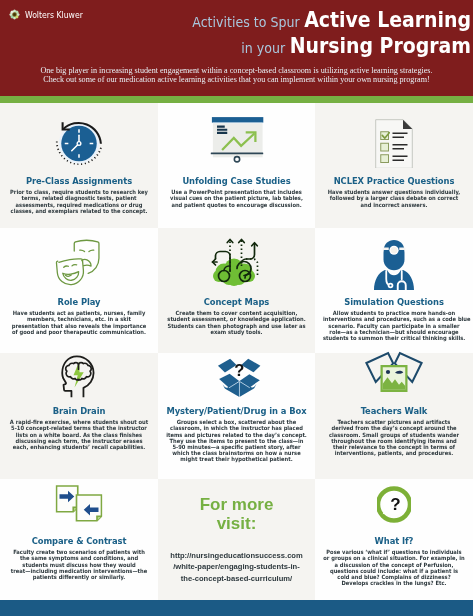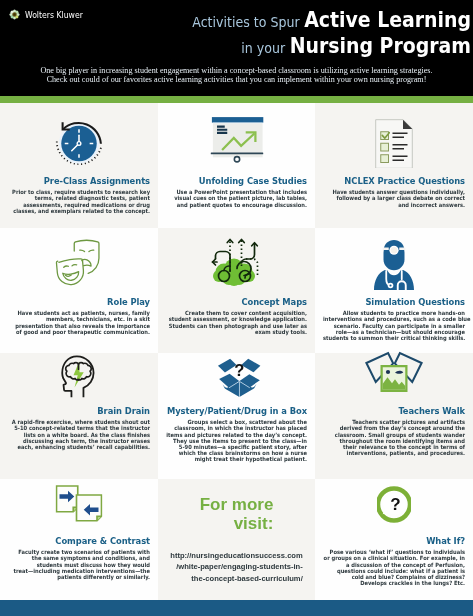--- a/index.html
+++ b/index.html
@@ -1,35 +1,35 @@
 <!DOCTYPE html>
 <html><head>
 <meta charset="utf-8">
 <style>
   html,body{margin:0;padding:0;}
   body{width:473px;height:616px;overflow:hidden;background:#ffffff;
        font-family:"Liberation Sans",sans-serif;-webkit-font-smoothing:antialiased;}
   .page{position:relative;width:473px;height:616px;}
   
-  .header{position:absolute;left:0;top:0;width:473px;height:96px;background:#000000;}
+  .header{position:absolute;left:0;top:0;width:473px;height:96px;background:#7f1d1d;}
   .logo{position:absolute;left:9px;top:9px;display:flex;align-items:center;gap:5px;}
   .logo-text{color:#ffffff;font-size:8.6px;letter-spacing:0px;font-family:"DejaVu Sans Condensed","DejaVu Sans",sans-serif;}
   .title{position:absolute;right:2px;top:9px;text-align:right;
          font-family:"DejaVu Sans Condensed","DejaVu Sans",sans-serif;}
   .t-line{white-space:nowrap;line-height:23.5px;}
   .t-light{color:#a9c7dd;font-size:14px;font-weight:400;}
   .t-bold{color:#ffffff;font-size:21px;font-weight:700;}
   .subtitle{position:absolute;left:0;right:0;top:65.5px;text-align:center;color:#e8f0f6;
             font-family:Liberation Serif, serif;
             font-size:8.13px;line-height:9.8px;font-weight:400;}
   .greenbar{position:absolute;left:0;top:96px;width:473px;height:7px;background:#76b043;}
   
   .grid{position:absolute;left:0;top:103px;width:473px;height:497px;
         display:grid;grid-template-columns:158px 157px 158px;grid-template-rows:125px 125px 126px 121px;}
-  .cell{position:relative;padding:0 8px;box-sizing:border-box;text-align:right;}
+  .cell{position:relative;padding:0 8px;box-sizing:border-box;text-align:center;}
   .bg-a{background:#fefefe;}
   .bg-b{background:#f5f4f1;}
   .icon{height:66px;position:relative;}
   .r2 .icon{height:62px;}
   .r3 .icon{height:46px;}
   .r4 .icon{height:50px;}
   .icon svg{position:absolute;left:50%;transform:translateX(-50%);}
   .cardtitle{color:#1b6087;font-family:"DejaVu Sans Condensed","DejaVu Sans",sans-serif;
              font-weight:700;font-size:9.3px;letter-spacing:-0.06px;margin-top:6px;}
   .cardbody{color:#2f3a3f;font-family:"DejaVu Sans Condensed","DejaVu Sans",sans-serif;
@@ -63,21 +63,21 @@
         <circle cx="16" cy="16" r="3.4" fill="#3c3208"></circle>
       </svg>
       <span class="logo-text">Wolters Kluwer</span>
     </div>
     <div class="title">
       <div class="t-line"><span class="t-light">Activities to Spur</span> <span class="t-bold">Active Learning</span></div>
       <div class="t-line"><span class="t-light">in your</span> <span class="t-bold">Nursing Program</span></div>
     </div>
     <div class="subtitle">
       <div>One big player in increasing student engagement within a concept-based classroom is utilizing active learning strategies.</div>
-      <div>Check out could of our favorites active learning activities that you can implement within your own nursing program!</div>
+      <div>Check out some of our medication active learning activities that you can implement within your own nursing program!</div>
     </div>
   </div>
 
   <div class="greenbar"></div>
 
   <div class="grid">
     <div class="cell bg-b">
       <div class="icon">
         <svg width="58" height="54" viewBox="0 0 116 108" style="top:11px" aria-hidden="true">
           <path d="M13.6 55A45 45 0 0 0 102 67" fill="none" stroke="#1a1a1a" stroke-width="3.6" stroke-linecap="butt" stroke-dasharray="2.2 5.2"></path>

